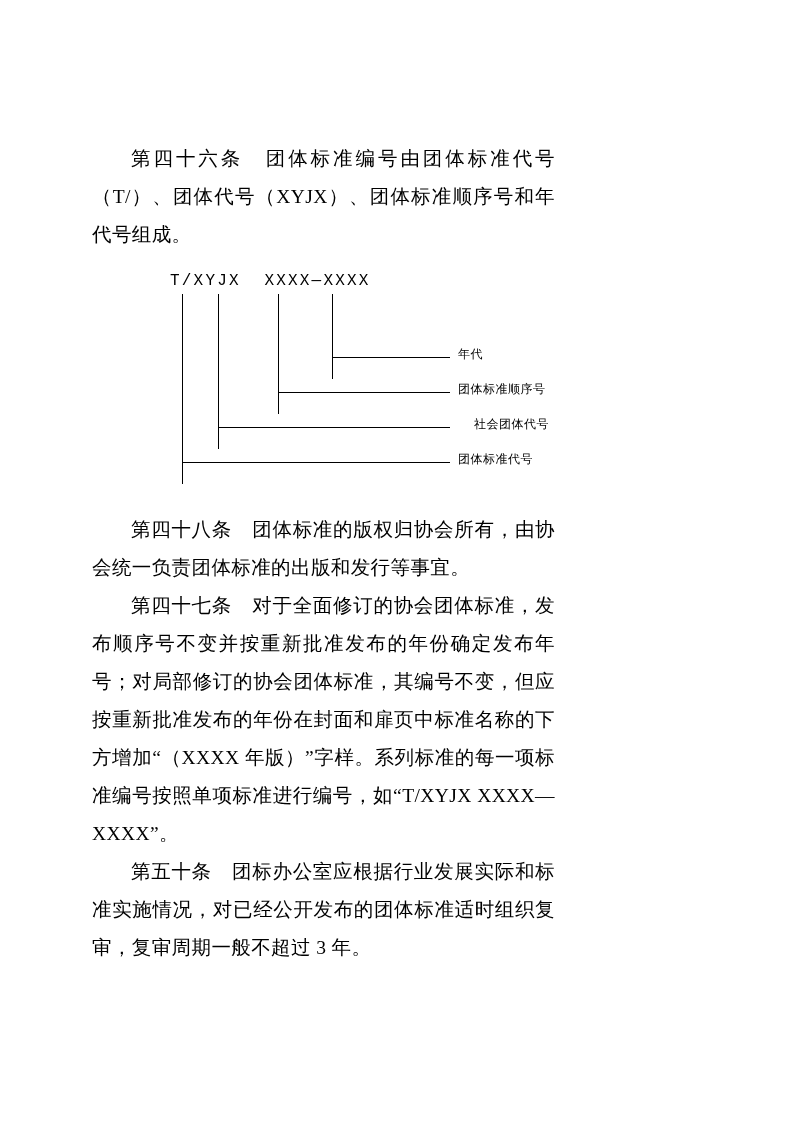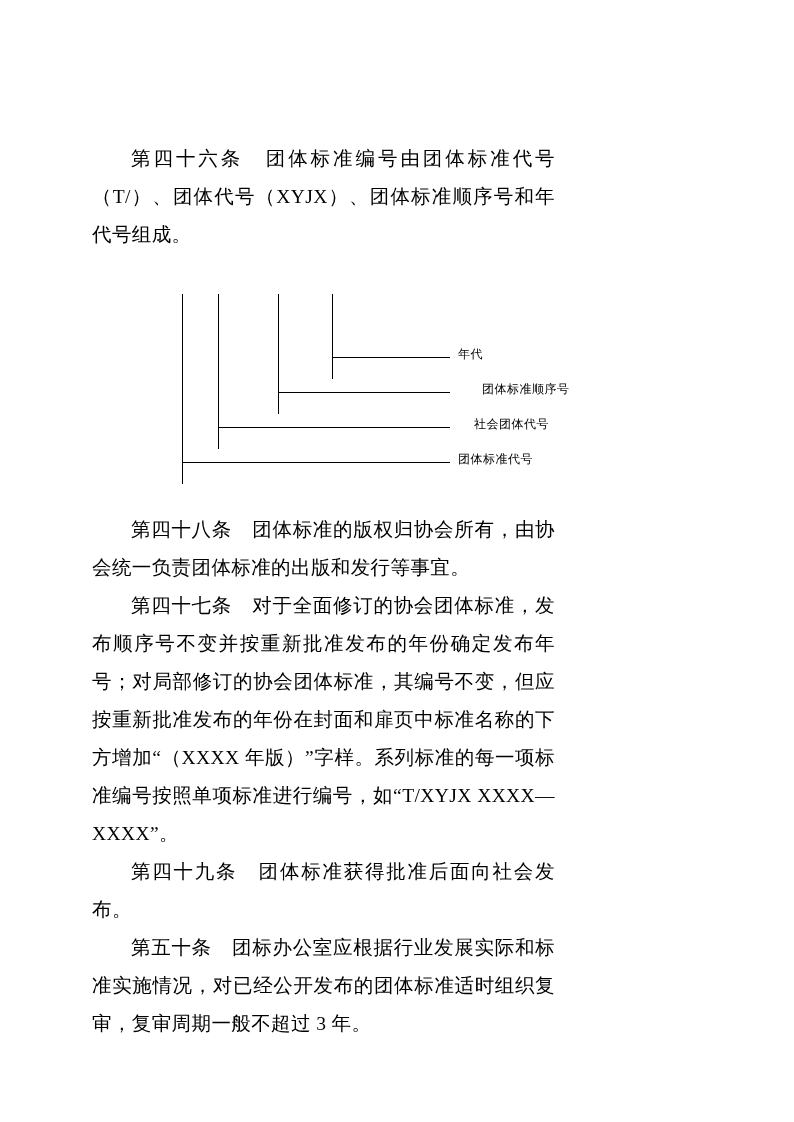--- a/index.html
+++ b/index.html
@@ -79,39 +79,39 @@
   }
 </style>
 </head>
 <body>
 
 <div class="page">
 
   <p class="para indent">第四十六条　团体标准编号由团体标准代号（T/）、团体代号（XYJX）、团体标准顺序号和年代号组成。</p>
 
   <div class="diagram">
+    <div class="code">T/XYJX  XXXX—XXXX</div>
 
     <div class="vline" style="left:12px;  top:22px; height:190px;"></div>
     <div class="vline" style="left:48px;  top:22px; height:155px;"></div>
     <div class="vline" style="left:108px; top:22px; height:120px;"></div>
     <div class="vline" style="left:162px; top:22px; height:85px;"></div>
 
     <div class="hline" style="left:162px; top:85px;  width:118px;"></div>
     <div class="hline" style="left:108px; top:120px; width:172px;"></div>
     <div class="hline" style="left:48px;  top:155px; width:232px;"></div>
     <div class="hline" style="left:12px;  top:190px; width:268px;"></div>
 
     <div class="lbl" style="left:288px; top:74px;">年代</div>
-    <div class="lbl" style="left:288px; top:109px;margin-left:24px;">团体标准顺序号</div>
+    <div class="lbl" style="left:288px; top:109px;">团体标准顺序号</div>
     <div class="lbl" style="left:304px; top:144px;text-align:right;">社会团体代号</div>
     <div class="lbl" style="left:288px; top:179px;">团体标准代号</div>
   </div>
 
   <div class="spacer-lg"></div>
 
   <p class="para indent">第四十八条　团体标准的版权归协会所有，由协会统一负责团体标准的出版和发行等事宜。</p>
   <p class="para indent">第四十七条　对于全面修订的协会团体标准，发布顺序号不变并按重新批准发布的年份确定发布年号；对局部修订的协会团体标准，其编号不变，但应按重新批准发布的年份在封面和扉页中标准名称的下方增加“（XXXX 年版）”字样。系列标准的每一项标准编号按照单项标准进行编号，如“T/XYJX XXXX—XXXX”。</p>
-  <p class="para indent">第四十九条　团体标准获得批准后面向社会发布。</p>
 
 
   <p class="para indent">第五十条　团标办公室应根据行业发展实际和标准实施情况，对已经公开发布的团体标准适时组织复审，复审周期一般不超过 3 年。</p>
 
 </div>
 
 </body></html>

